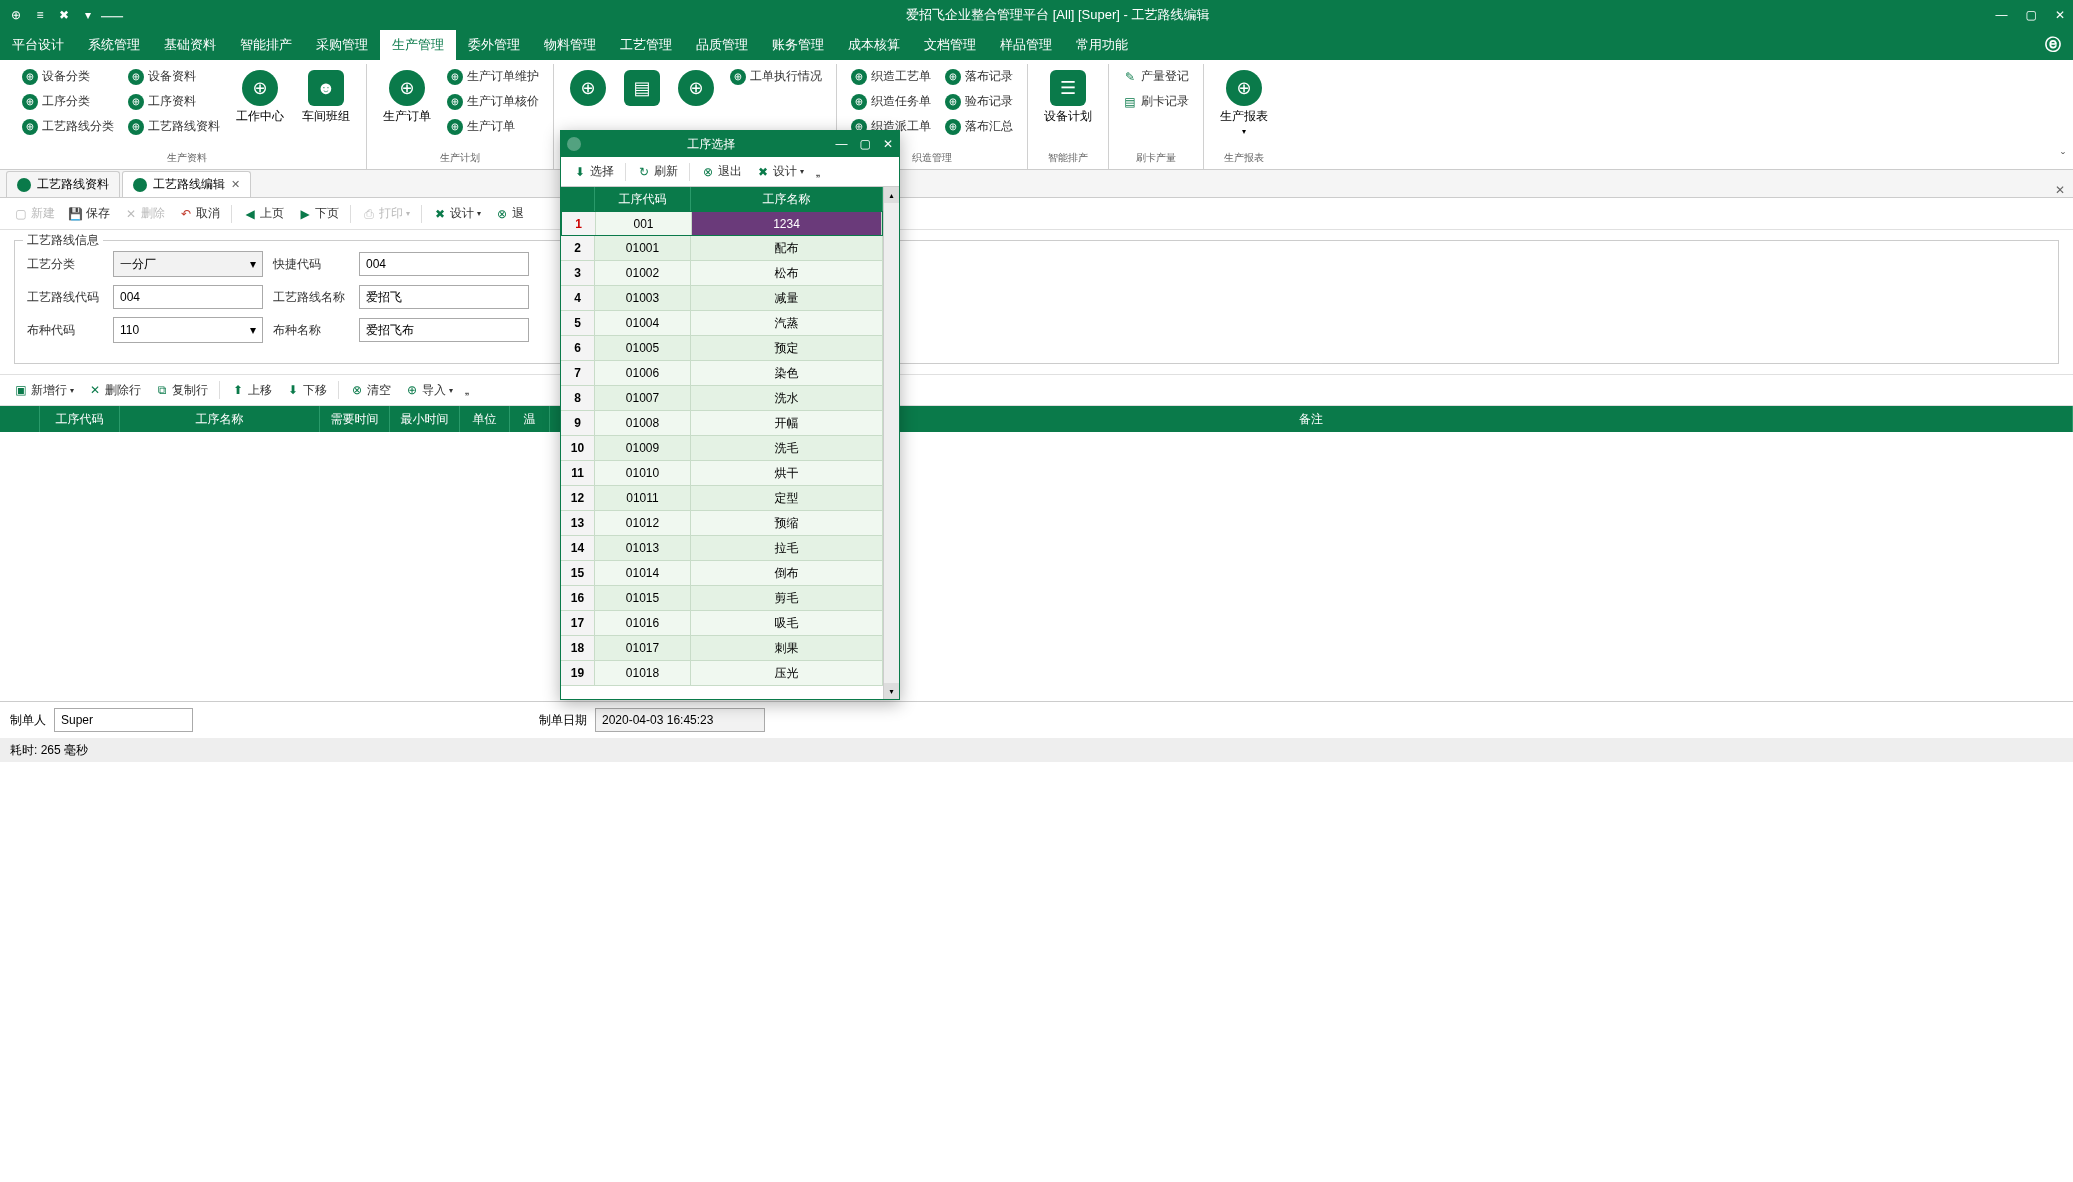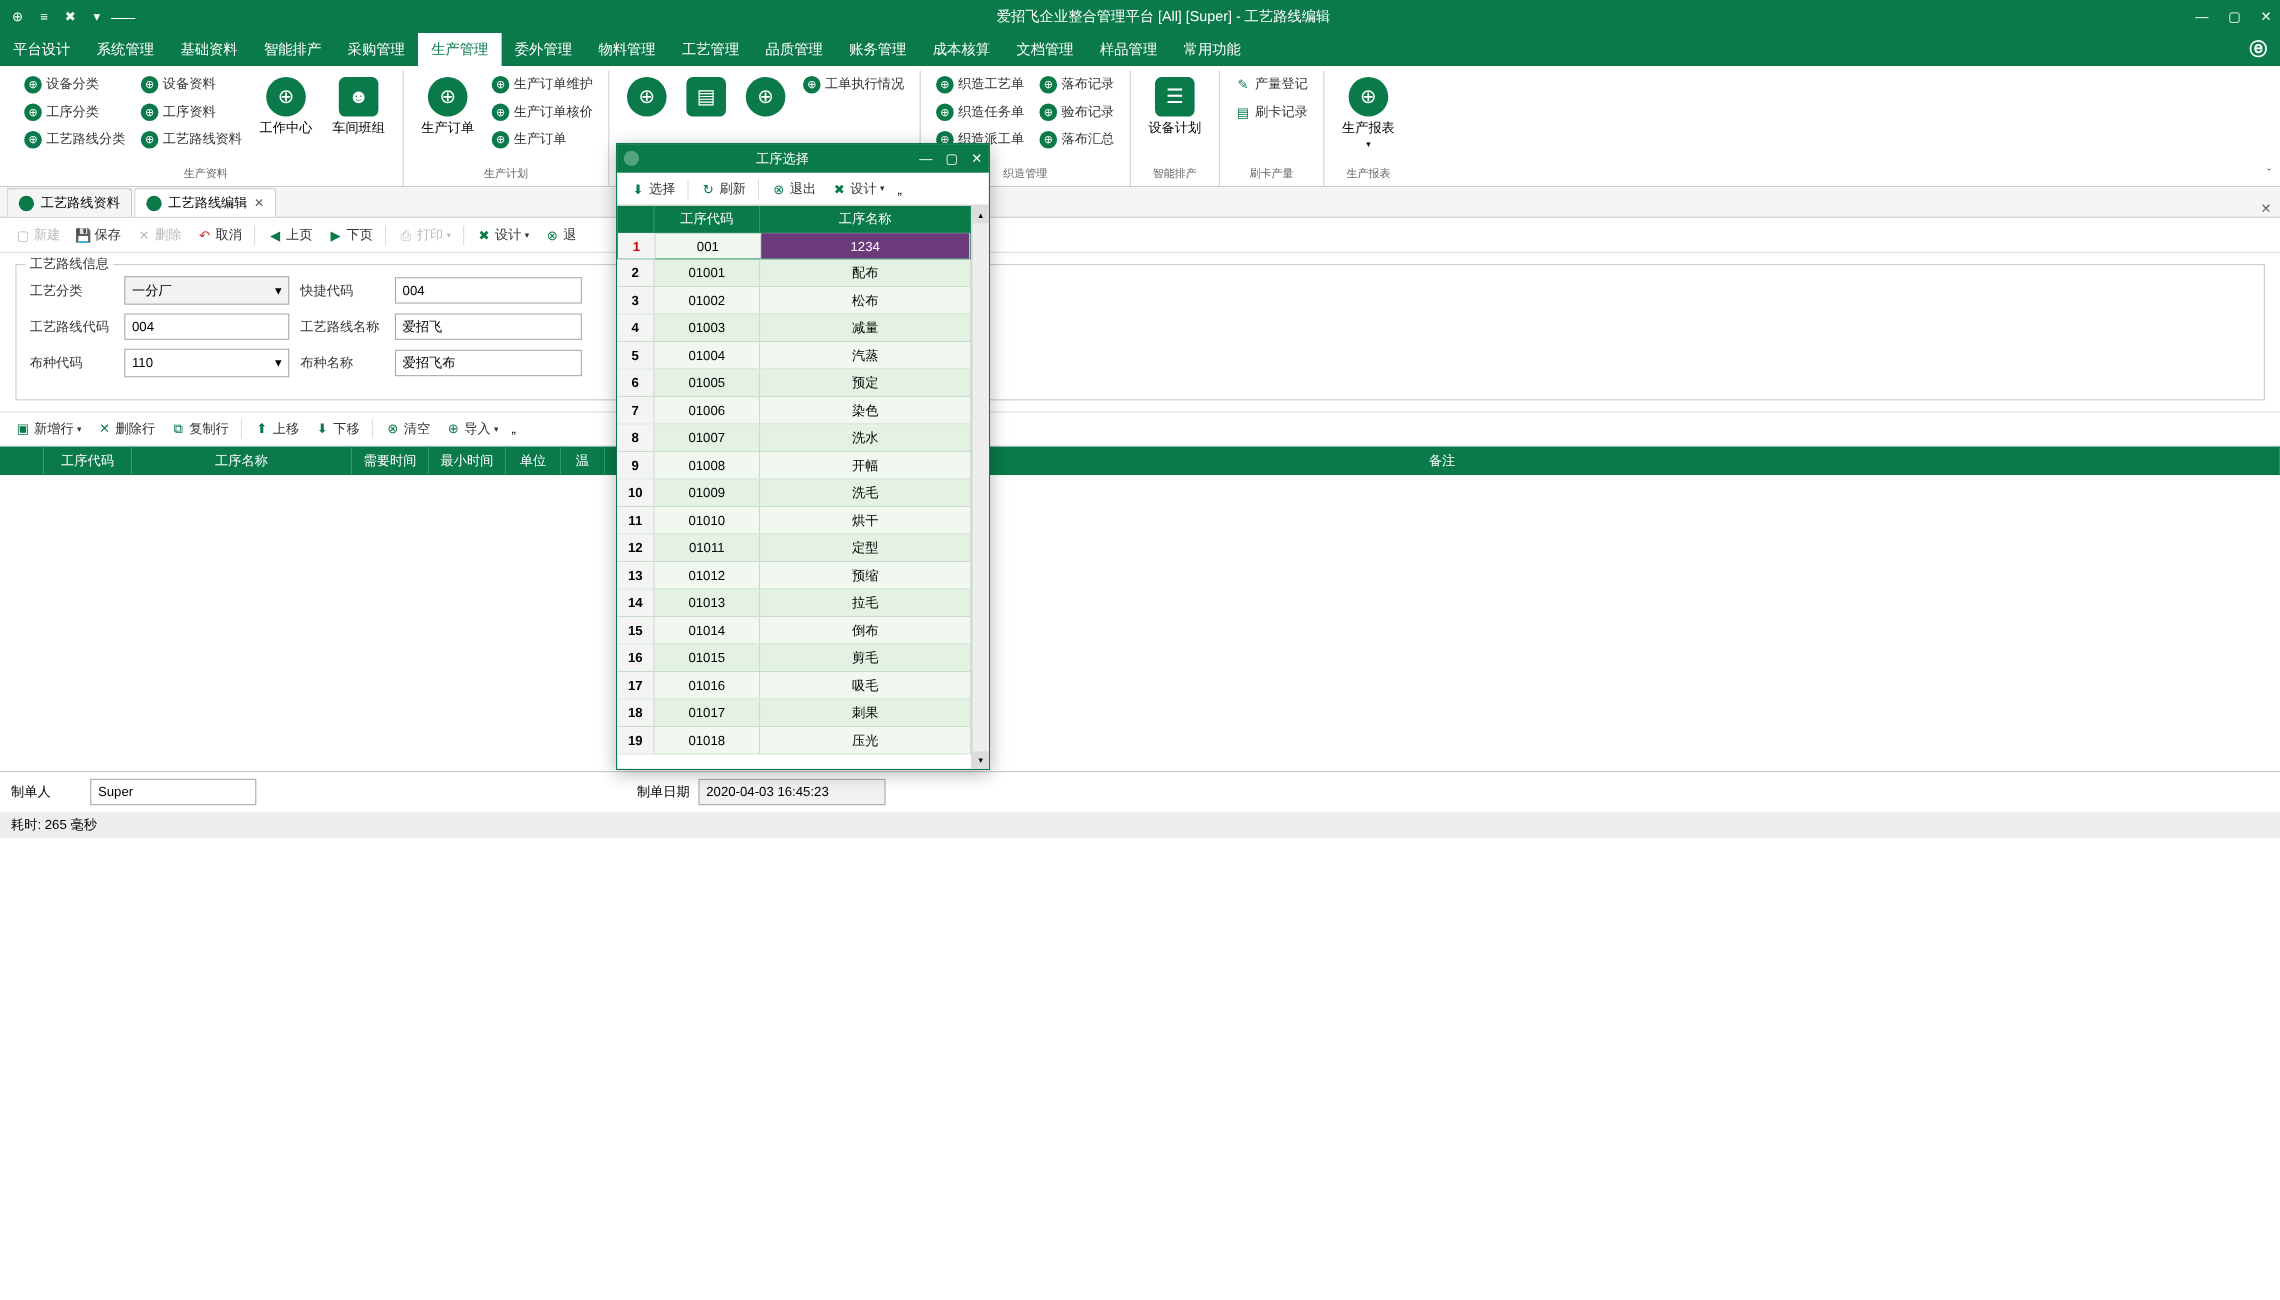--- a/index.html
+++ b/index.html
@@ -421,21 +421,21 @@
   <div class="grid-hcell" style="width:70px">需要时间</div>
   <div class="grid-hcell" style="width:70px">最小时间</div>
   <div class="grid-hcell" style="width:50px">单位</div>
   <div class="grid-hcell" style="width:40px">温</div>
   <div class="grid-hcell" style="flex:1">备注</div>
 </div>
 <div class="grid-body"></div>
 
 <div class="footer-row">
   <span>制单人</span>
-  <input class="form-input" style="width: 151px; margin-left: 28px;" value="Super">
+  <input class="form-input" style="width: 139px;" value="Super">
   <span style="flex:0 0 330px"></span>
   <span>制单日期</span>
   <input class="form-input" style="width: 170px; background: rgb(242, 242, 242);" value="2020-04-03 16:45:23">
 </div>
 <div class="statusbar">
   <span>耗时: 265 毫秒</span>
 </div>
 
 <div class="modal">
   <div class="modal-title">

